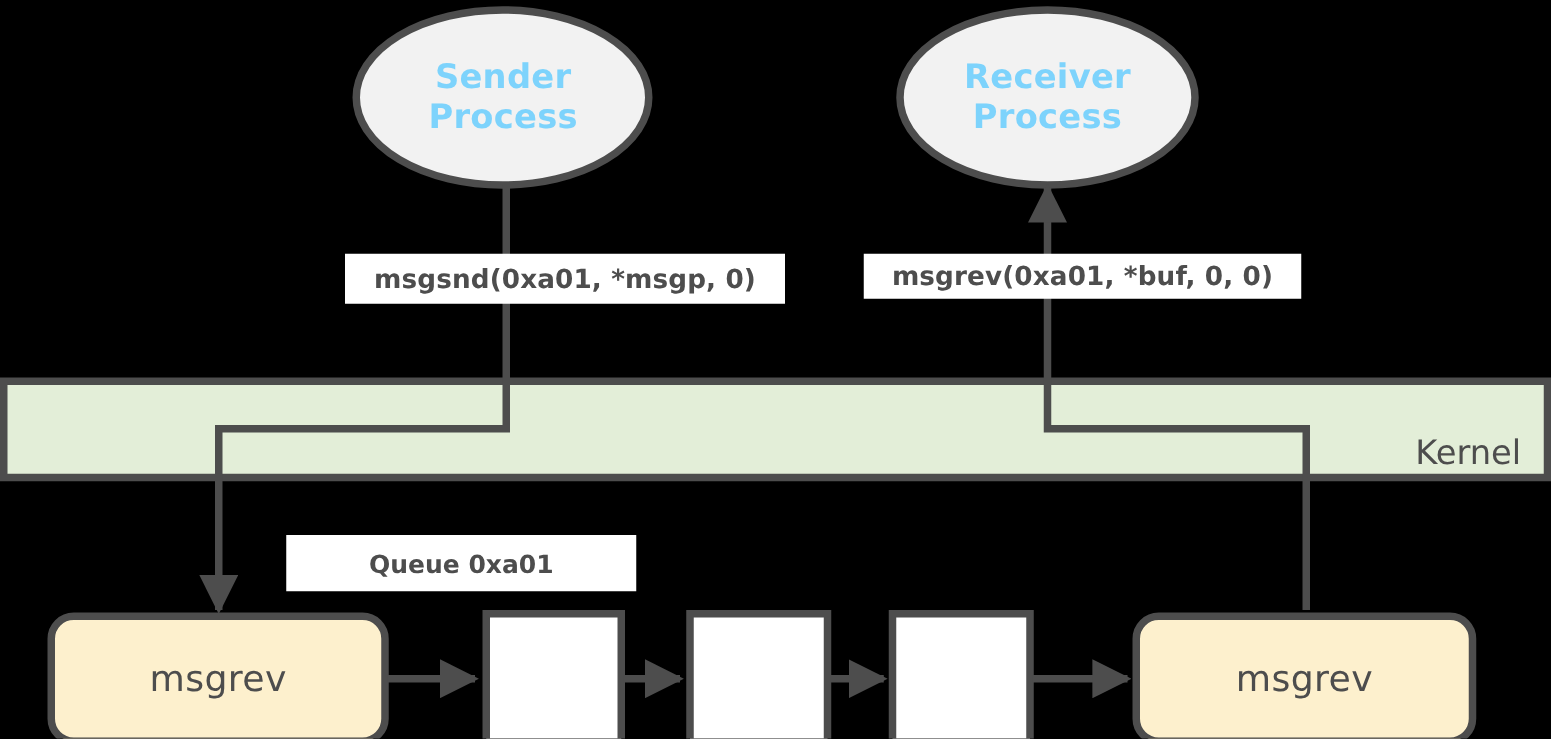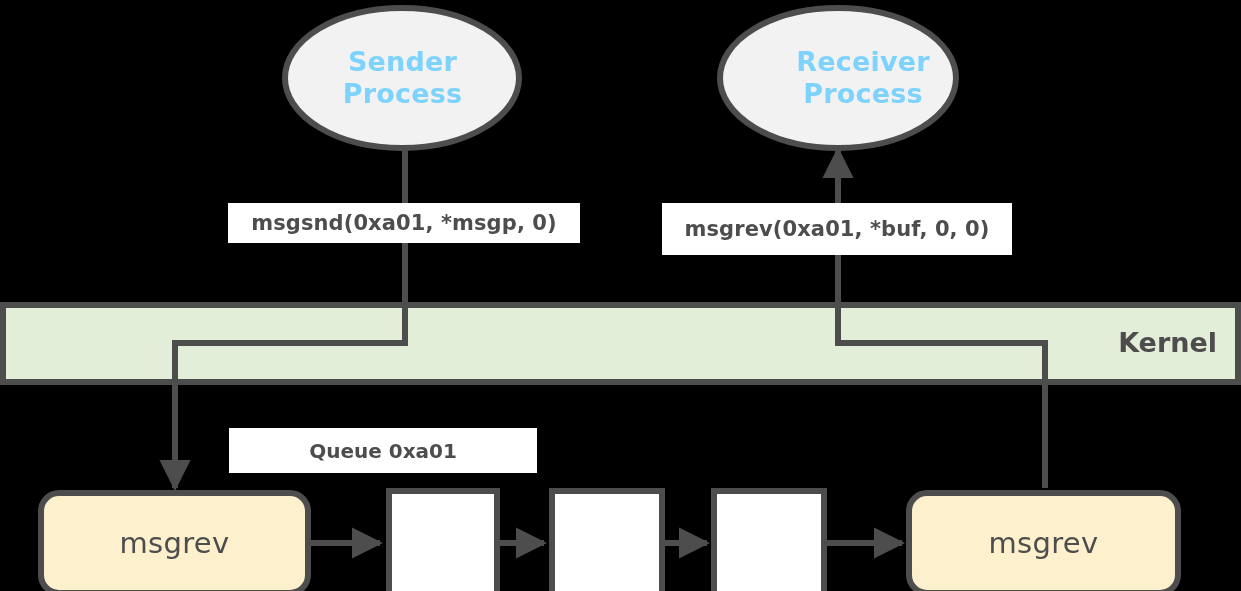--- a/index.html
+++ b/index.html
@@ -40,36 +40,38 @@
   .call-label {
     position: absolute;
     background: #ffffff;
     display: flex;
     align-items: center;
     justify-content: center;
     font-size: 21px;
     font-weight: 600;
     color: #4d4d4d;
     letter-spacing: 0.1px;
+    margin-left: 48px;
   }
   .queue-label {
     position: absolute;
     background: #ffffff;
     display: flex;
     align-items: center;
     justify-content: center;
     font-size: 20px;
     font-weight: 700;
     color: #4d4d4d;
   }
   .kernel-label {
     position: absolute;
     font-size: 27px;
-    font-weight: 700;
+    font-weight: 400;
     color: #4d4d4d;
+    margin-top: 20px;
   }
   .box-label {
     font-size: 29px;
     font-weight: 500;
     color: #4d4d4d;
     letter-spacing: 0.3px;
   }
 </style>
 </head>
 <body>
@@ -107,40 +109,40 @@
     <line x1="826" y1="543" x2="902" y2="543" stroke="#4d4d4d" stroke-width="6" marker-end="url(#arrow)"></line>
   </svg>
 
   <div class="node-text ellipse-label" style="left:285px; top:8px; width:235px; height:140px;">
     <div>
       <div>Sender</div>
       <div>Process</div>
     </div>
   </div>
 
-  <div class="node-text ellipse-label" style="left:745px; top:8px; width:236px; height:140px;">
+  <div class="node-text ellipse-label" style="left:720px; top:8px; width:236px; height:140px;">
     <div>
       <div>Receiver</div>
       <div>Process</div>
     </div>
   </div>
 
   <div class="call-label" style="left:228px; top:203px; width:352px; height:40px;">
     <span>msgsnd(0xa01, *msgp, 0)</span>
   </div>
 
-  <div class="call-label" style="left:662px; top:203px; width:350px; height:52px;justify-content:center;">
+  <div class="call-label" style="left:643px; top:203px; width:350px; height:36px;justify-content:center;">
     <span>msgrev(0xa01, *buf, 0, 0)</span>
   </div>
 
   <div class="kernel-label" style="right:24px; top:327px;">
     <span>Kernel</span>
   </div>
 
-  <div class="queue-label" style="left:229px; top:428px; width:308px; height:45px;">
+  <div class="queue-label" style="left:229px; top:428px; width:280px; height:45px;">
     <span>Queue 0xa01</span>
   </div>
 
   <div class="node-text box-label" style="left:41px; top:493px; width:267px; height:100px;">
     <span>msgrev</span>
   </div>
 
   <div class="node-text box-label" style="left:909px; top:493px; width:269px; height:100px;">
     <span>msgrev</span>
   </div>

